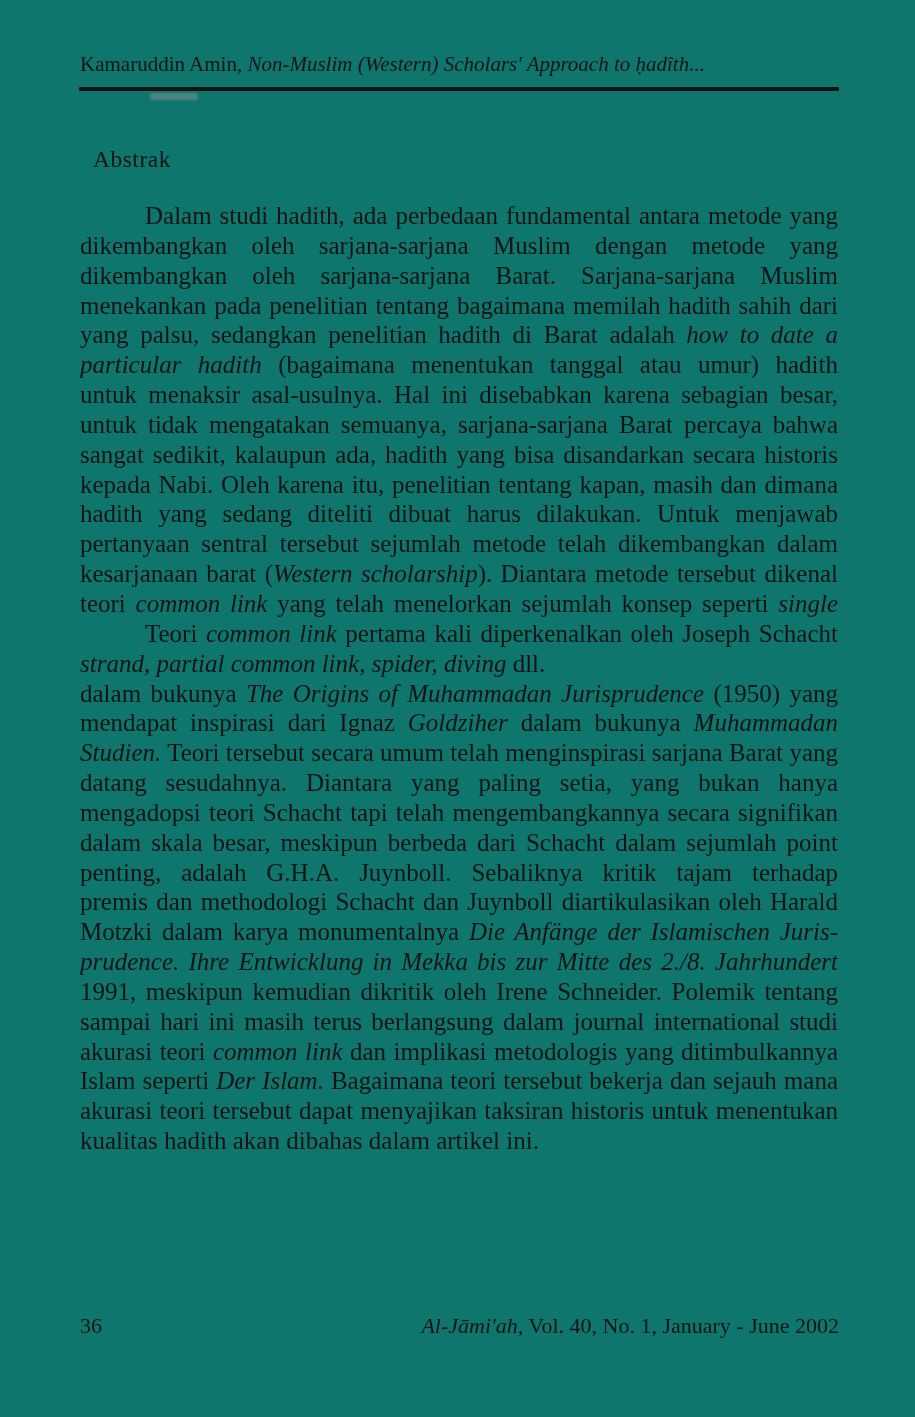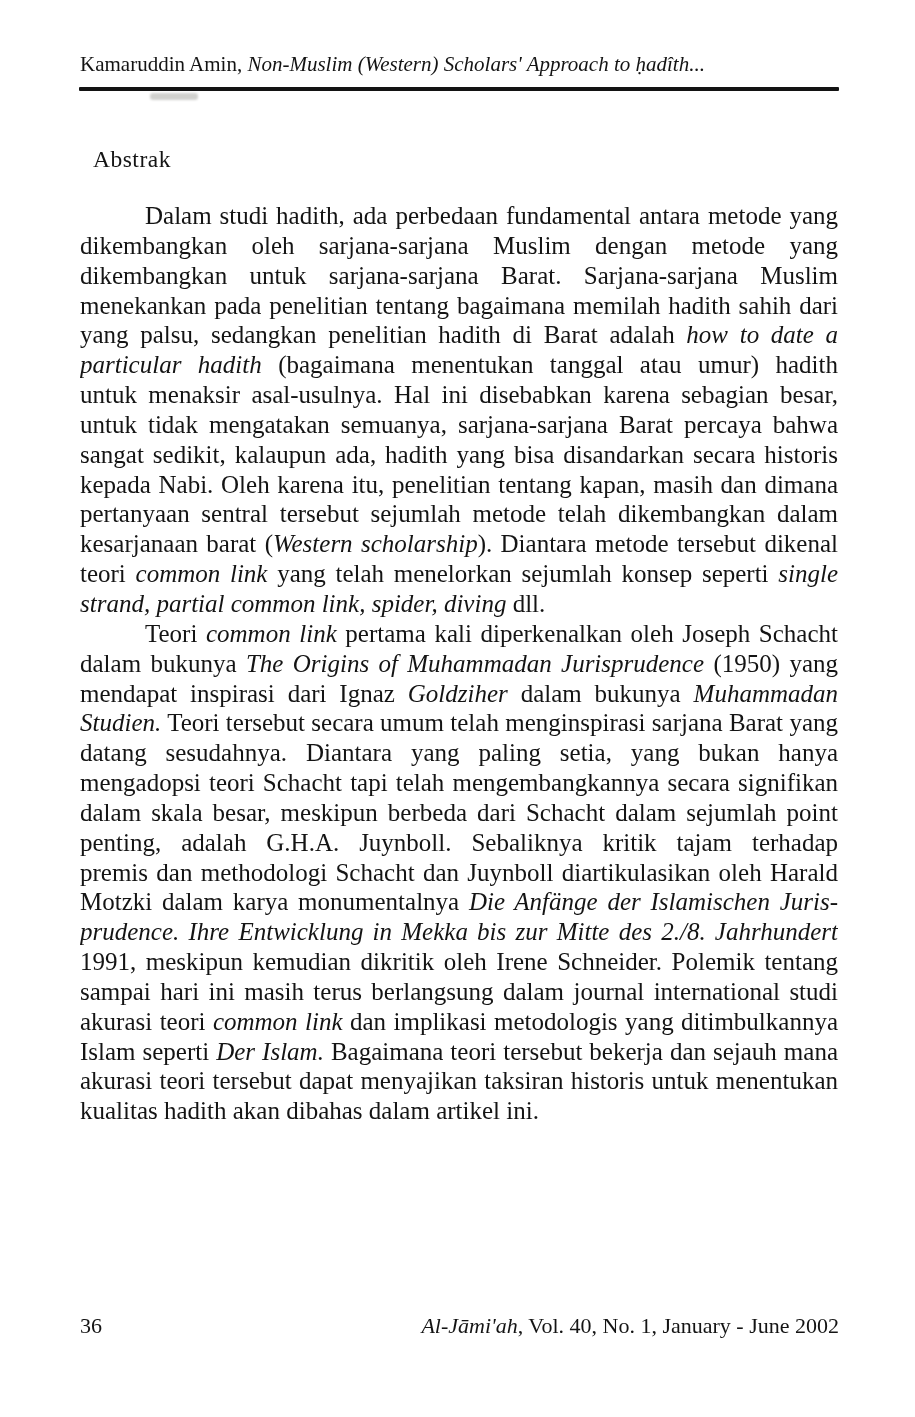--- a/index.html
+++ b/index.html
@@ -80,47 +80,48 @@
     width: 759px;
     display: flex;
     justify-content: space-between;
     align-items: baseline;
     font-size: 22px;
   }
 </style>
 </head>
 <body>
 
-<div class="page" style="background: #ffffff; color: rgb(20, 20, 20);">
+<div class="page" style="background: #0f766e; color: rgb(20, 20, 20);">
 
   <div class="running-head">
     <span>Kamaruddin Amin, </span><span class="it">Non-Muslim (Western) Scholars' Approach to ḥadîth...</span>
   </div>
 
   <div class="header-rule" style="background: rgb(19, 19, 19);"></div>
   <div class="scan-smudge"></div>
 
   <h2 class="section-heading">Abstrak</h2>
 
   <main class="body-text">
       <div class="line indent"><span>Dalam studi hadith, ada perbedaan fundamental antara metode yang</span></div>
       <div class="line"><span>dikembangkan oleh sarjana-sarjana Muslim dengan metode yang</span></div>
-      <div class="line"><span>dikembangkan untuk sarjana-sarjana Barat. Sarjana-sarjana Muslim</span></div>
+      <div class="line"><span>dikembangkan oleh sarjana-sarjana Barat. Sarjana-sarjana Muslim</span></div>
       <div class="line"><span>menekankan pada penelitian tentang bagaimana memilah hadith sahih dari</span></div>
       <div class="line"><span>yang palsu, sedangkan penelitian hadith di Barat adalah </span><span class="it">how to date a</span></div>
       <div class="line"><span class="it">particular hadith </span><span>(bagaimana menentukan tanggal atau umur) hadith tertentu</span></div>
       <div class="line"><span>untuk menaksir asal-usulnya. Hal ini disebabkan karena sebagian besar,</span></div>
       <div class="line"><span>untuk tidak mengatakan semuanya, sarjana-sarjana Barat percaya bahwa</span></div>
       <div class="line"><span>sangat sedikit, kalaupun ada, hadith yang bisa disandarkan secara historis</span></div>
       <div class="line"><span>kepada Nabi. Oleh karena itu, penelitian tentang kapan, masih dan dimana</span></div>
+      <div class="line"><span>hadith yang sedang diteliti dibuat harus dilakukan. Untuk menjawab</span></div>
       <div class="line"><span>pertanyaan sentral tersebut sejumlah metode telah dikembangkan dalam</span></div>
       <div class="line"><span>kesarjanaan barat (</span><span class="it">Western scholarship</span><span>). Diantara metode tersebut dikenal</span></div>
       <div class="line"><span>teori </span><span class="it">common link</span><span> yang telah menelorkan sejumlah konsep seperti </span><span class="it">single</span></div>
+      <div class="line indent"><span>Teori </span><span class="it">common link</span><span> pertama kali diperkenalkan oleh Joseph Schacht</span></div>
       <div class="line last"><span class="it">strand, partial common link, spider, diving</span><span> dll.</span></div>
-      <div class="line indent"><span>Teori </span><span class="it">common link</span><span> pertama kali diperkenalkan oleh Joseph Schacht</span></div>
       <div class="line"><span>dalam bukunya </span><span class="it">The Origins of Muhammadan Jurisprudence</span><span> (1950) yang</span></div>
       <div class="line"><span>mendapat inspirasi dari Ignaz </span><span class="it">Goldziher</span><span> dalam bukunya </span><span class="it">Muhammadan</span></div>
       <div class="line"><span class="it">Studien.</span><span> Teori tersebut secara umum telah menginspirasi sarjana Barat yang</span></div>
       <div class="line"><span>datang sesudahnya. Diantara yang paling setia, yang bukan hanya</span></div>
       <div class="line"><span>mengadopsi teori Schacht tapi telah mengembangkannya secara signifikan</span></div>
       <div class="line"><span>dalam skala besar, meskipun berbeda dari Schacht dalam sejumlah point</span></div>
       <div class="line"><span>penting, adalah G.H.A. Juynboll. Sebaliknya kritik tajam terhadap sejumlah</span></div>
       <div class="line"><span>premis dan methodologi Schacht dan Juynboll diartikulasikan oleh Harald</span></div>
       <div class="line"><span>Motzki dalam karya monumentalnya </span><span class="it">Die Anfänge der Islamischen Juris-</span></div>
       <div class="line"><span class="it">prudence. Ihre Entwicklung in Mekka bis zur Mitte des 2./8. Jahrhundert</span></div>

